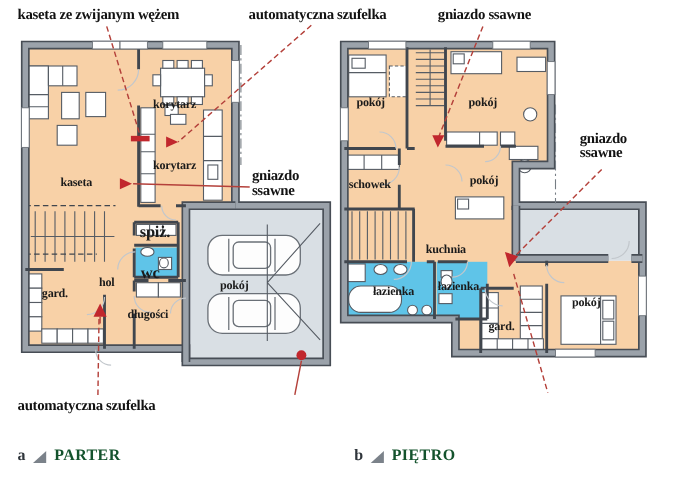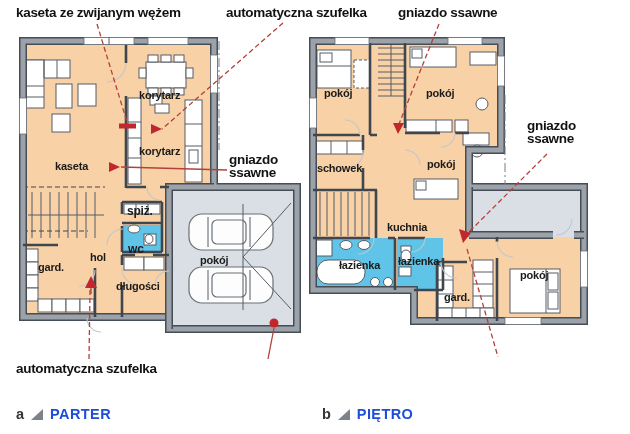--- a/index.html
+++ b/index.html
@@ -1,27 +1,27 @@
 <!DOCTYPE html>
 <html><head>
 <meta charset="utf-8">
 <style>
   html,body{margin:0;padding:0;background:#fff;}
   .stage{position:relative;width:616px;height:434px;background:#ffffff;
-         font-family:Liberation Sans, sans-serif;overflow:hidden;}
+         font-family:Liberation Serif, serif;overflow:hidden;}
   .stage svg{position:absolute;left:0;top:0;}
   .lbl{position:absolute;font-weight:bold;color:#1b1b1b;font-size:11px;line-height:11px;
        letter-spacing:-0.2px;white-space:pre-line;}
-  .lbl.small{font-size:12px;line-height:9.5px;}
+  .lbl.small{font-size:15px;line-height:9.5px;}
   .ann{position:absolute;font-weight:bold;color:#121212;font-size:13.5px;line-height:13px;
        white-space:pre-line;letter-spacing:-0.3px;}
   .cap{position:absolute;display:flex;align-items:flex-end;gap:7px;font-weight:bold;font-size:14.5px;}
   .cap .letter{color:#2f353b;}
   .cap .tri{width:0;height:0;border-bottom:11px solid #7b828a;border-left:12px solid transparent;margin-bottom:2px;}
-  .cap .title{color:#1d4ed8;letter-spacing:0.4px;}
+  .cap .title{color:#14532d;letter-spacing:0.4px;}
   
   .wall-dark{fill:none;stroke:#474d55;stroke-width:8;}
   .wall-gray{fill:none;stroke:#9ba2aa;stroke-width:5;}
   .iwall{fill:none;stroke:#40464e;stroke-width:2.6;}
   .thin-dash{fill:none;stroke:#40464e;stroke-width:1.1;stroke-dasharray:5 3;}
   .furn{fill:#fff;stroke:#565c64;stroke-width:1;}
   .furn-dash{fill:#fff;stroke:#565c64;stroke-width:1;stroke-dasharray:3 2;}
   .fline{fill:none;stroke:#565c64;stroke-width:1;}
   .car{fill:#fdfdfd;stroke:#6a7077;stroke-width:1.2;}
   .arc{fill:none;stroke:#c2c7cc;stroke-width:1.1;}

